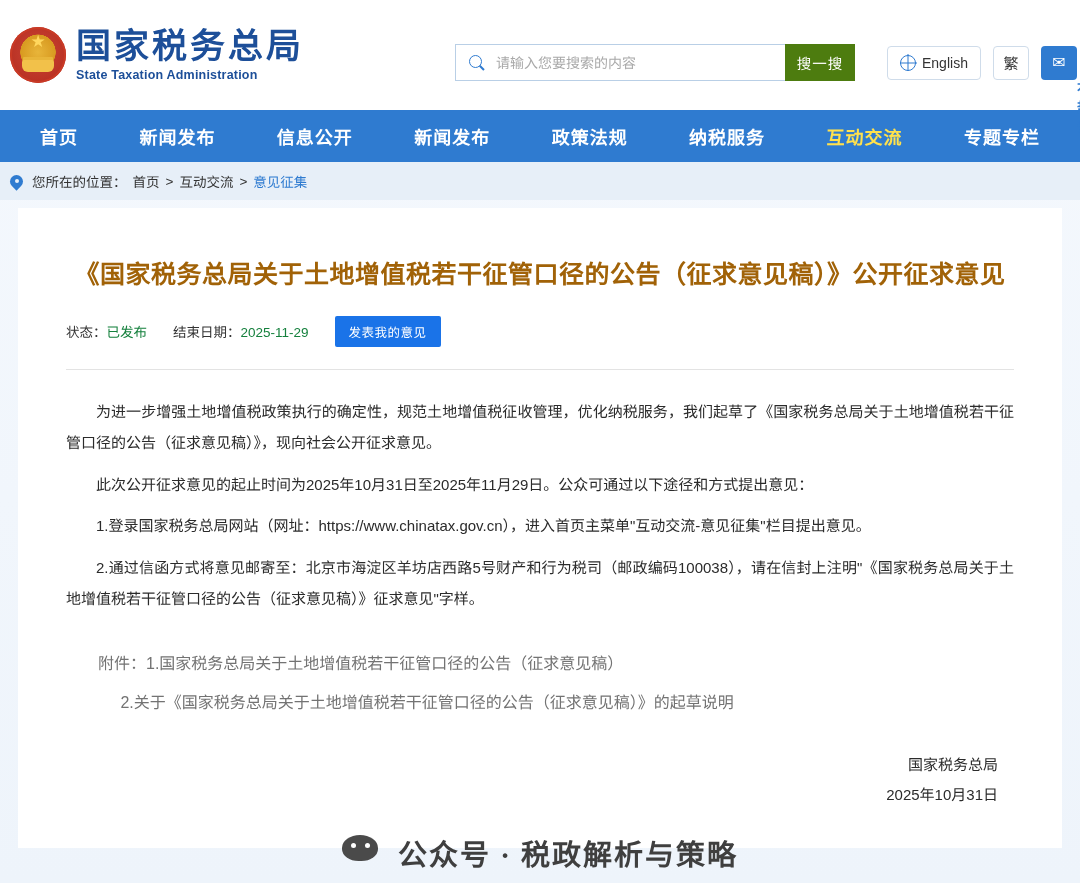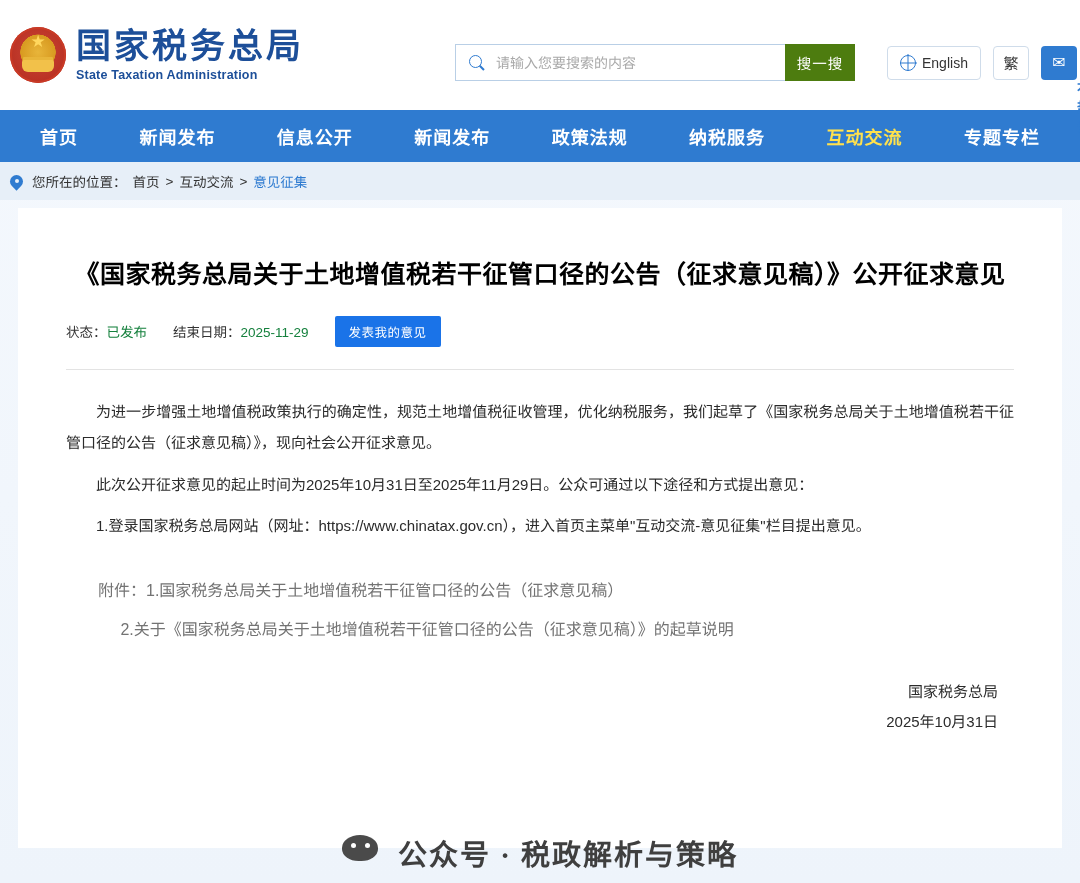--- a/index.html
+++ b/index.html
@@ -268,21 +268,21 @@
   .content-card {
     margin: 8px 18px 0 18px;
     background: #fff;
     min-height: 640px;
     padding: 48px 48px 10px 48px;
     position: relative;
   }
   .doc-title {
     font-size: 25px;
     font-weight: 700;
-    color: #000000;
+    color: #a16207;
     text-align: center;
     line-height: 1.5;
     font-family: "Liberation Sans", sans-serif;
     margin: 0 0 22px 0;
     letter-spacing: 0.5px;
   }
   .meta-row {
     display: flex;
     align-items: center;
     gap: 26px;
@@ -442,20 +442,21 @@
       <span>
         <span>结束日期：</span><span class="meta-val">2025-11-29</span>
       </span>
       <button class="opinion-btn">发表我的意见</button>
     </div>
 
     <div class="body-text">
       <p>为进一步增强土地增值税政策执行的确定性，规范土地增值税征收管理，优化纳税服务，我们起草了《国家税务总局关于土地增值税若干征管口径的公告（征求意见稿）》，现向社会公开征求意见。</p>
       <p>此次公开征求意见的起止时间为2025年10月31日至2025年11月29日。公众可通过以下途径和方式提出意见：</p>
       <p>1.登录国家税务总局网站（网址：https://www.chinatax.gov.cn），进入首页主菜单"互动交流-意见征集"栏目提出意见。</p>
+      <p>2.通过信函方式将意见邮寄至：北京市海淀区羊坊店西路5号财产和行为税司（邮政编码100038），请在信封上注明"《国家税务总局关于土地增值税若干征管口径的公告（征求意见稿）》征求意见"字样。</p>
     </div>
 
     <div class="attach-block">
       <p><span>附件：</span><span>1.国家税务总局关于土地增值税若干征管口径的公告（征求意见稿）</span></p>
       <p class="second"><span>2.关于《国家税务总局关于土地增值税若干征管口径的公告（征求意见稿）》的起草说明</span></p>
     </div>
 
     <div class="signature">
       <div>国家税务总局</div>
       <div>2025年10月31日</div>

